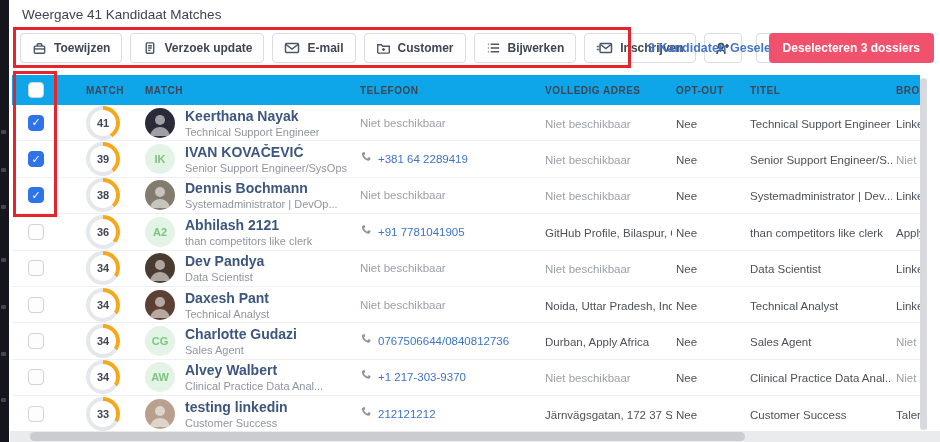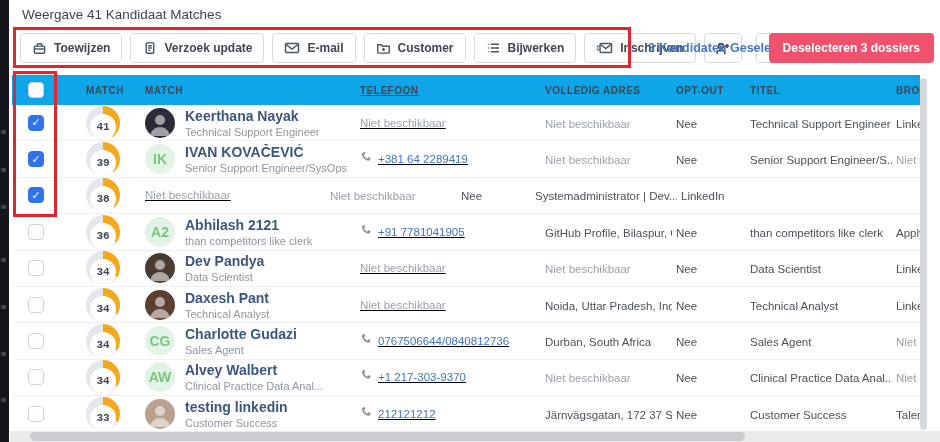--- a/index.html
+++ b/index.html
@@ -31,43 +31,43 @@
 
   
   .table { position:absolute; left:12px; top:75px; width:908px; bottom:11px; overflow:hidden; }
   .thead { display:flex; align-items:center; height:30px; background:#0ea5e9; }
   .th { font-size:10px; font-weight:700; color:#3f4654; letter-spacing:.5px; white-space:nowrap; }
   .trow { display:flex; align-items:center; height:36.4px; border-bottom:1px solid #eef0f3; background:#fff; }
 
   .col-cb   { width:48px;  display:flex; justify-content:center; flex:none; }
   .col-match{ width:80px;  padding-left:26px; flex:none; }
   .col-naam { width:215px; padding-left:5px; display:flex; align-items:center; gap:10px; flex:none; overflow:hidden; }
-  .col-tel  { width:185px; padding-left:5px; display:flex; align-items:center; gap:5px; flex:none; overflow:hidden;text-decoration:underline; }
+  .col-tel  { width:185px; padding-left:5px; display:flex; align-items:center; gap:5px; flex:none; overflow:hidden; }
   .col-adres{ width:132px; padding-left:5px; flex:none; overflow:hidden; }
   .col-opt  { width:72px;  padding-left:4px; flex:none; }
   .col-titel{ width:148px; padding-left:6px; flex:none; overflow:hidden; }
   .col-bron { flex:1; min-width:0; padding-left:4px; overflow:hidden; }
 
   .cellv { font-size:11.5px; color:#4b5158; white-space:nowrap; }
   .muted { color:#9ba1a9; }
   .linkblue { color:#3e73c8; }
 
   
   .cb { width:16px; height:16px; border:1.5px solid #cfd4da; border-radius:4px; background:#fdfdfe;
     display:flex; align-items:center; justify-content:center; font-size:11px; color:#fff; cursor:pointer; }
   .cb.checked { background:#2e74e8; border-color:#2e74e8; }
 
   
-  .ring { width:34px; height:34px; border-radius:50%; display:flex; align-items:flex-end; justify-content:center;font-family:Liberation Mono, monospace; }
+  .ring { width:34px; height:34px; border-radius:50%; display:flex; align-items:center; justify-content:center; }
   .ring > span { width:26px; height:26px; background:#fff; border-radius:50%; display:flex; align-items:center;
     justify-content:center; font-size:11px; font-weight:700; color:#3f4654; }
 
   
   .avatar { width:30px; height:30px; border-radius:50%; flex:none; display:flex; align-items:center; justify-content:center; overflow:hidden; }
-  .avatar.initials { background:#e3f3e5; color:#7cc47f; font-size:14px; font-weight:700; }
+  .avatar.initials { background:#e3f3e5; color:#7cc47f; font-size:11px; font-weight:700; }
   .name-wrap { min-width:0; }
   .cand-name { font-size:14px; font-weight:700; color:#3c567f; white-space:nowrap; cursor:pointer; }
   .cand-role { font-size:11px; color:#8f959e; white-space:nowrap; margin-top:2px; }
 
   
   .vscroll { position:absolute; left:920px; top:78px; width:7px; height:352px; background:#f0f1f3; border-radius:4px; }
   .vscroll .thumb { position:absolute; left:0; top:0; width:7px; height:352px; background:#d6d9dd; border-radius:4px; }
   .hscroll { position:absolute; left:10px; right:0; top:431px; height:11px; background:#e9ebed; }
   .hscroll .thumb { position:absolute; left:20px; top:1px; width:715px; height:9px; background:#c9cdd2; border-radius:5px; }
 </style>
@@ -248,20 +248,32 @@
 
     <div class="trow">
       <div class="col-cb">
             <span class="cb checked">✓</span>
           </div>
       <div class="col-match">
         <div class="ring" style="background: conic-gradient(rgb(246, 168, 28) 38%, rgb(228, 231, 235) 0deg);">
               <span>38</span>
             </div>
       </div>
+      <div class="col-naam">
+        <span class="avatar" style="background: rgb(131, 124, 110);">
+              <svg width="30" height="30" viewBox="0 0 30 30">
+                <circle cx="15" cy="12" r="5" fill="rgba(255,255,255,.55)"></circle>
+                <path d="M5 28c1-6 5.5-9 10-9s9 3 10 9z" fill="rgba(255,255,255,.55)"></path>
+              </svg>
+            </span>
+        <span class="name-wrap">
+          <div class="cand-name">Dennis Bochmann</div>
+          <div class="cand-role">Systemadministrator | DevOp...</div>
+        </span>
+      </div>
       <div class="col-tel">
 
         <span class="cellv muted">Niet beschikbaar</span>
       </div>
       <div class="col-adres"><span class="cellv muted">Niet beschikbaar</span></div>
       <div class="col-opt"><span class="cellv">Nee</span></div>
       <div class="col-titel"><span class="cellv">Systemadministrator | Dev...</span></div>
       <div class="col-bron"><span class="cellv">LinkedIn</span></div>
     </div>
 
@@ -370,21 +382,21 @@
           <div class="cand-name">Charlotte Gudazi</div>
           <div class="cand-role">Sales Agent</div>
         </span>
       </div>
       <div class="col-tel">
         <span><svg width="13" height="13" viewBox="0 0 16 16">
                 <path fill="#8f959e" d="M3.2 2.1 5.6 1c.4 1 .7 2.1.8 3.1L4.8 5.3a8.6 8.6 0 0 0 4.1 4.1l1.2-1.6c1 .1 2.1.4 3.1.8l-1.1 2.4c-.3.6-.9 1-1.6.9C6.2 11.4 2.8 8 2.3 3.7c-.1-.7.3-1.3.9-1.6z"></path>
               </svg></span>
         <span class="cellv linkblue">0767506644/0840812736</span>
       </div>
-      <div class="col-adres"><span class="cellv">Durban, South Africa</span></div>
+      <div class="col-adres"><span class="cellv">Durban, Apply Africa</span></div>
       <div class="col-opt"><span class="cellv">Nee</span></div>
       <div class="col-titel"><span class="cellv">Sales Agent</span></div>
       <div class="col-bron"><span class="cellv muted">Niet beschikbaar</span></div>
     </div>
 
     <div class="trow">
       <div class="col-cb">
             <span class="cb"></span>
           </div>
       <div class="col-match">

